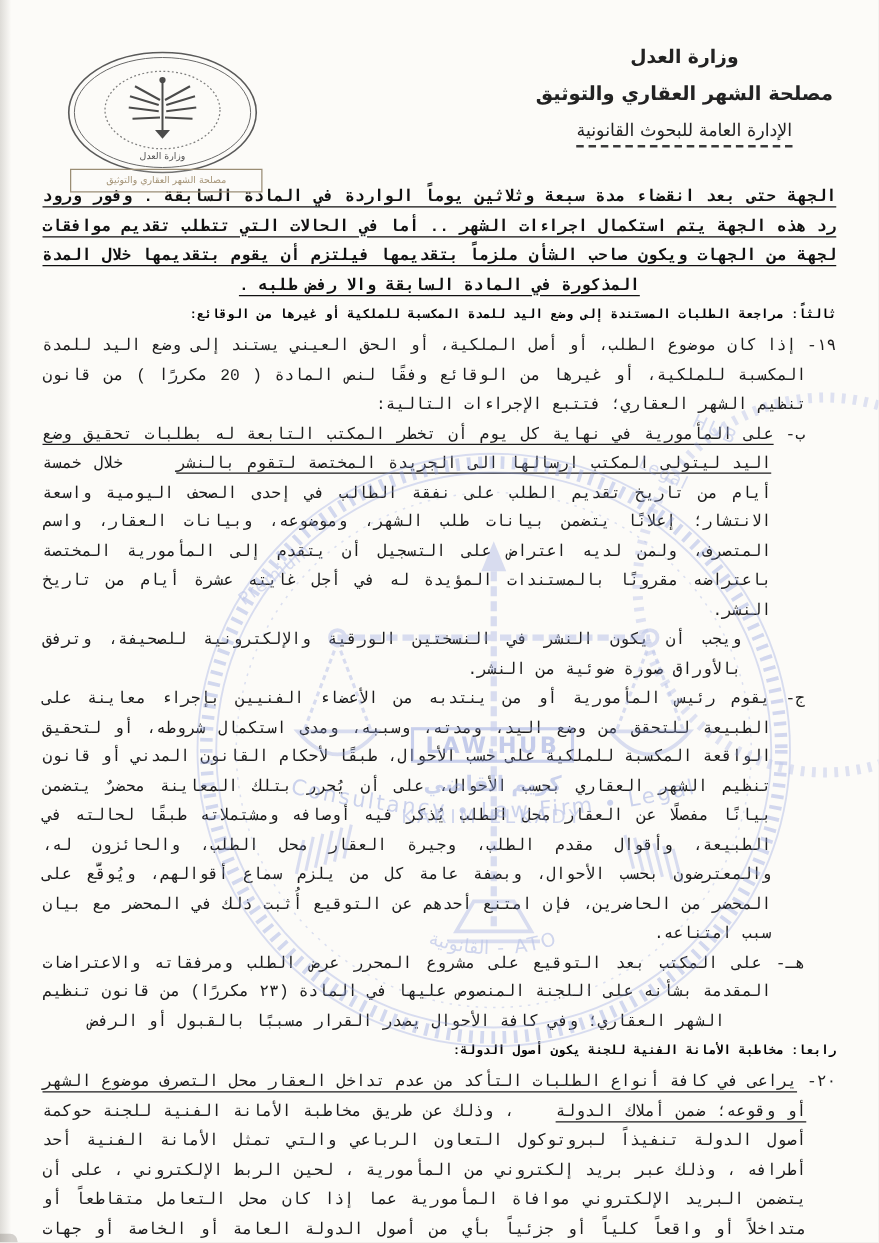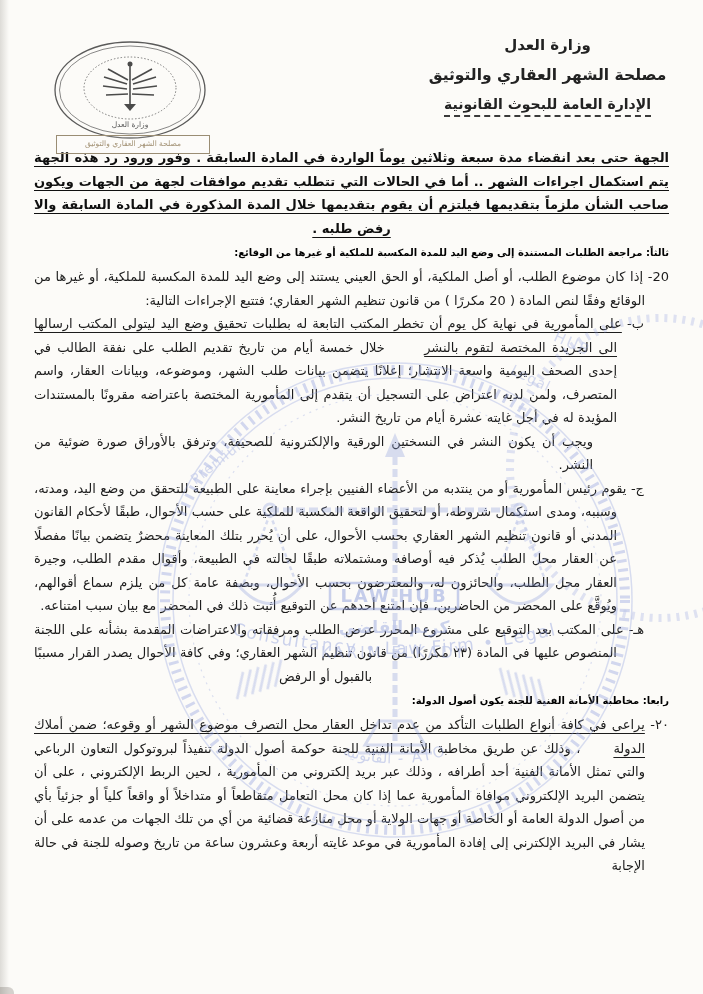--- a/index.html
+++ b/index.html
@@ -11,30 +11,30 @@
   .edge-shadow{position:absolute;left:0;top:0;width:9px;height:100%;
     background:linear-gradient(to right,rgba(60,55,45,.16),rgba(60,55,45,0));pointer-events:none;}
   .corner-smudge{position:absolute;left:0;bottom:0;width:14px;height:7px;background:rgba(90,85,75,.25);
     border-radius:0 6px 0 0;pointer-events:none;}
 
   
   .seal{position:absolute;top:38px;left:50px;width:160px;height:104px;opacity:.88;}
   .ministry{position:absolute;top:36px;right:28px;width:255px;text-align:center;z-index:2;}
   .m1{font-size:15px;font-weight:700;margin-bottom:12px;color:#222;}
   .m2{font-size:15.5px;font-weight:700;margin-bottom:10px;color:#222;}
-  .m3{font-size:14px;font-weight:700;color:#222;display:inline-block;
+  .m3{font-size:14px;font-weight:400;color:#222;display:inline-block;
       border-bottom:2px dashed #3a3a3a;padding-bottom:3px;}
   .stampbox{position:absolute;top:135px;left:56px;width:152px;height:17px;z-index:3;
     border:1px solid #9a8d74;color:#a39275;font-size:7.5px;line-height:15px;text-align:center;
     background:rgba(255,255,255,.15);overflow:hidden;white-space:nowrap;}
 
   
   .content{position:absolute;top:146px;right:34px;left:34px;z-index:1;
     font-size:13px;line-height:23.5px;text-align:justify;}
-  .content p{margin:0;}
+  .content p{margin:0;font-family:Liberation Mono, monospace;}
   .intro{font-weight:700;color:#101010;text-decoration:underline;text-underline-offset:4px;
     text-align-last:center;margin-bottom:4px;}
   .sec-head{font-size:10px;font-weight:900;color:#000;line-height:25px;margin:4px 0 3px;}
   .i19,.i20{padding-right:24px;text-indent:-24px;}
   .sub{padding-right:52px;text-indent:-27px;}
   .note{padding-right:76px;}
   .u{text-decoration:underline;text-underline-offset:4px;margin-left:33px;}
   .center-last{text-align-last:center;}
   .lbl{white-space:pre;}
 
@@ -74,21 +74,21 @@
     <div><span class="m3">الإدارة العامة للبحوث القانونية</span></div>
   </div>
 
   <div class="stampbox">مصلحة الشهر العقاري والتوثيق</div>
 
   <div class="content">
     <p class="intro center-last">الجهة حتى بعد انقضاء مدة سبعة وثلاثين يوماً الواردة في المادة السابقة . وفور ورود رد هذه الجهة يتم استكمال اجراءات الشهر .. أما في الحالات التي تتطلب تقديم موافقات لجهة من الجهات ويكون صاحب الشأن ملزماً بتقديمها فيلتزم أن يقوم بتقديمها خلال المدة المذكورة في المادة السابقة والا رفض طلبه .</p>
 
     <p class="sec-head">ثالثاً: مراجعة الطلبات المستندة إلى وضع اليد للمدة المكسبة للملكية أو غيرها من الوقائع:</p>
 
-    <p class="i19"><span class="lbl">20- </span><span>إذا كان موضوع الطلب، أو أصل الملكية، أو الحق العيني يستند إلى وضع اليد للمدة المكسبة للملكية، أو غيرها من الوقائع وفقًا لنص المادة ( 20 مكررًا ) من قانون تنظيم الشهر العقاري؛ فتتبع الإجراءات التالية:</span></p>
+    <p class="i19"><span class="lbl">١٩- </span><span>إذا كان موضوع الطلب، أو أصل الملكية، أو الحق العيني يستند إلى وضع اليد للمدة المكسبة للملكية، أو غيرها من الوقائع وفقًا لنص المادة ( 20 مكررًا ) من قانون تنظيم الشهر العقاري؛ فتتبع الإجراءات التالية:</span></p>
 
 
     <p class="sub"><span class="lbl">ب- </span><span class="u">على المأمورية في نهاية كل يوم أن تخطر المكتب التابعة له بطلبات تحقيق وضع اليد ليتولى المكتب ارسالها الى الجريدة المختصة لتقوم بالنشر</span> <span>خلال خمسة أيام من تاريخ تقديم الطلب على نفقة الطالب في إحدى الصحف اليومية واسعة الانتشار؛ إعلانًا يتضمن بيانات طلب الشهر، وموضوعه، وبيانات العقار، واسم المتصرف، ولمن لديه اعتراض على التسجيل أن يتقدم إلى المأمورية المختصة باعتراضه مقرونًا بالمستندات المؤيدة له في أجل غايته عشرة أيام من تاريخ النشر.</span></p>
     <p class="note">ويجب أن يكون النشر في النسختين الورقية والإلكترونية للصحيفة، وترفق بالأوراق صورة ضوئية من النشر.</p>
 
     <p class="sub"><span class="lbl">ج- </span><span>يقوم رئيس المأمورية أو من ينتدبه من الأعضاء الفنيين بإجراء معاينة على الطبيعة للتحقق من وضع اليد، ومدته، وسببه، ومدى استكمال شروطه، أو لتحقيق الواقعة المكسبة للملكية على حسب الأحوال، طبقًا لأحكام القانون المدني أو قانون تنظيم الشهر العقاري بحسب الأحوال، على أن يُحرر بتلك المعاينة محضرٌ يتضمن بيانًا مفصلًا عن العقار محل الطلب يُذكر فيه أوصافه ومشتملاته طبقًا لحالته في الطبيعة، وأقوال مقدم الطلب، وجيرة العقار محل الطلب، والحائزون له، والمعترضون بحسب الأحوال، وبصفة عامة كل من يلزم سماع أقوالهم، ويُوقَّع على المحضر من الحاضرين، فإن امتنع أحدهم عن التوقيع أُثبت ذلك في المحضر مع بيان سبب امتناعه.</span></p>
 
 
     <p class="sub center-last"><span class="lbl">هـ- </span><span>على المكتب بعد التوقيع على مشروع المحرر عرض الطلب ومرفقاته والاعتراضات المقدمة بشأنه على اللجنة المنصوص عليها في المادة (٢٣ مكررًا) من قانون تنظيم الشهر العقاري؛ وفي كافة الأحوال يصدر القرار مسببًا بالقبول أو الرفض</span></p>
 

